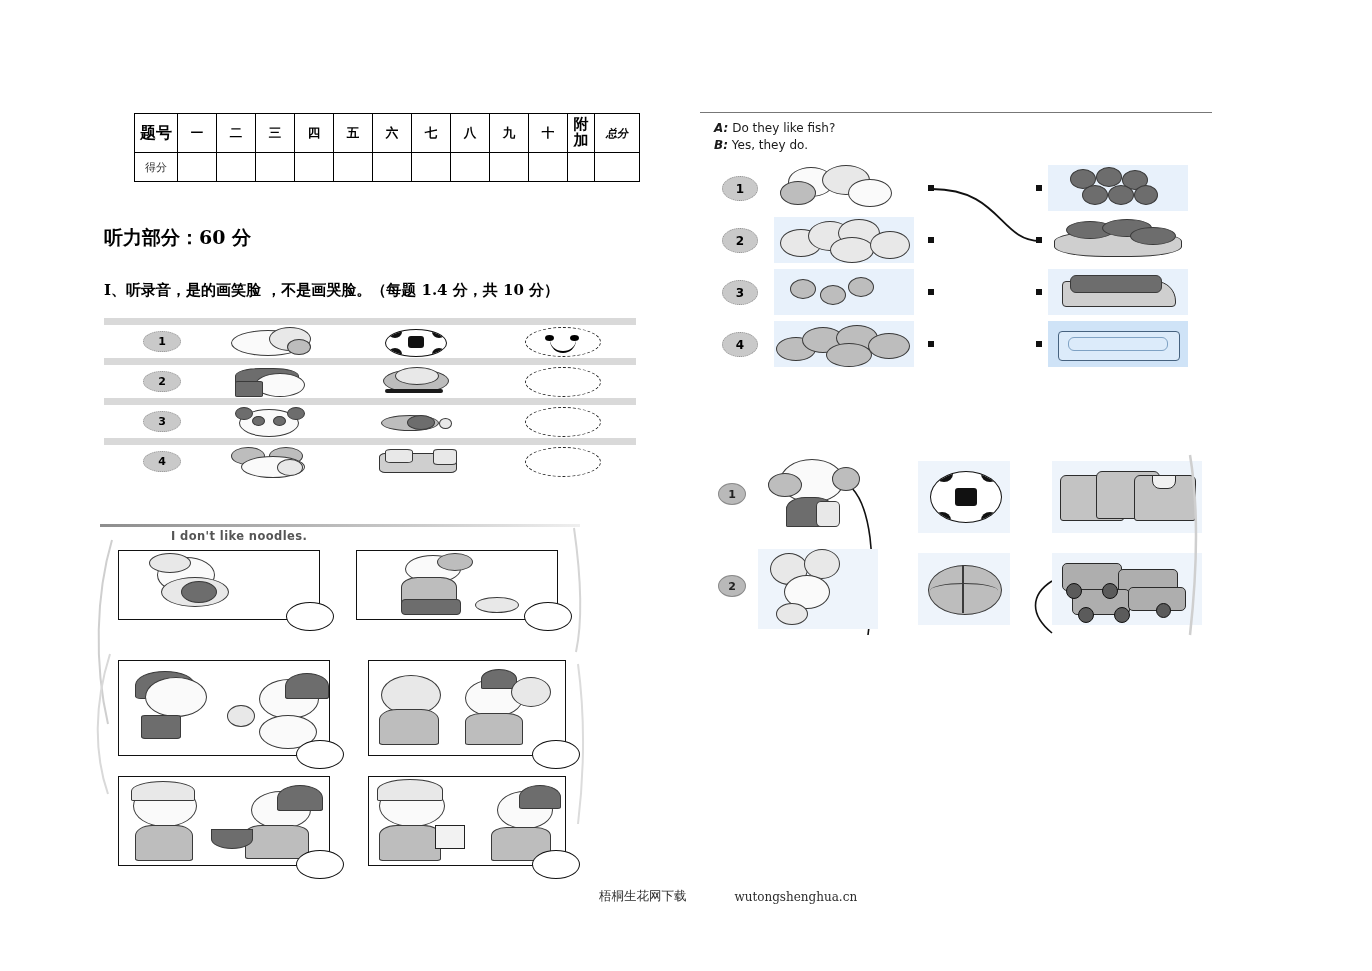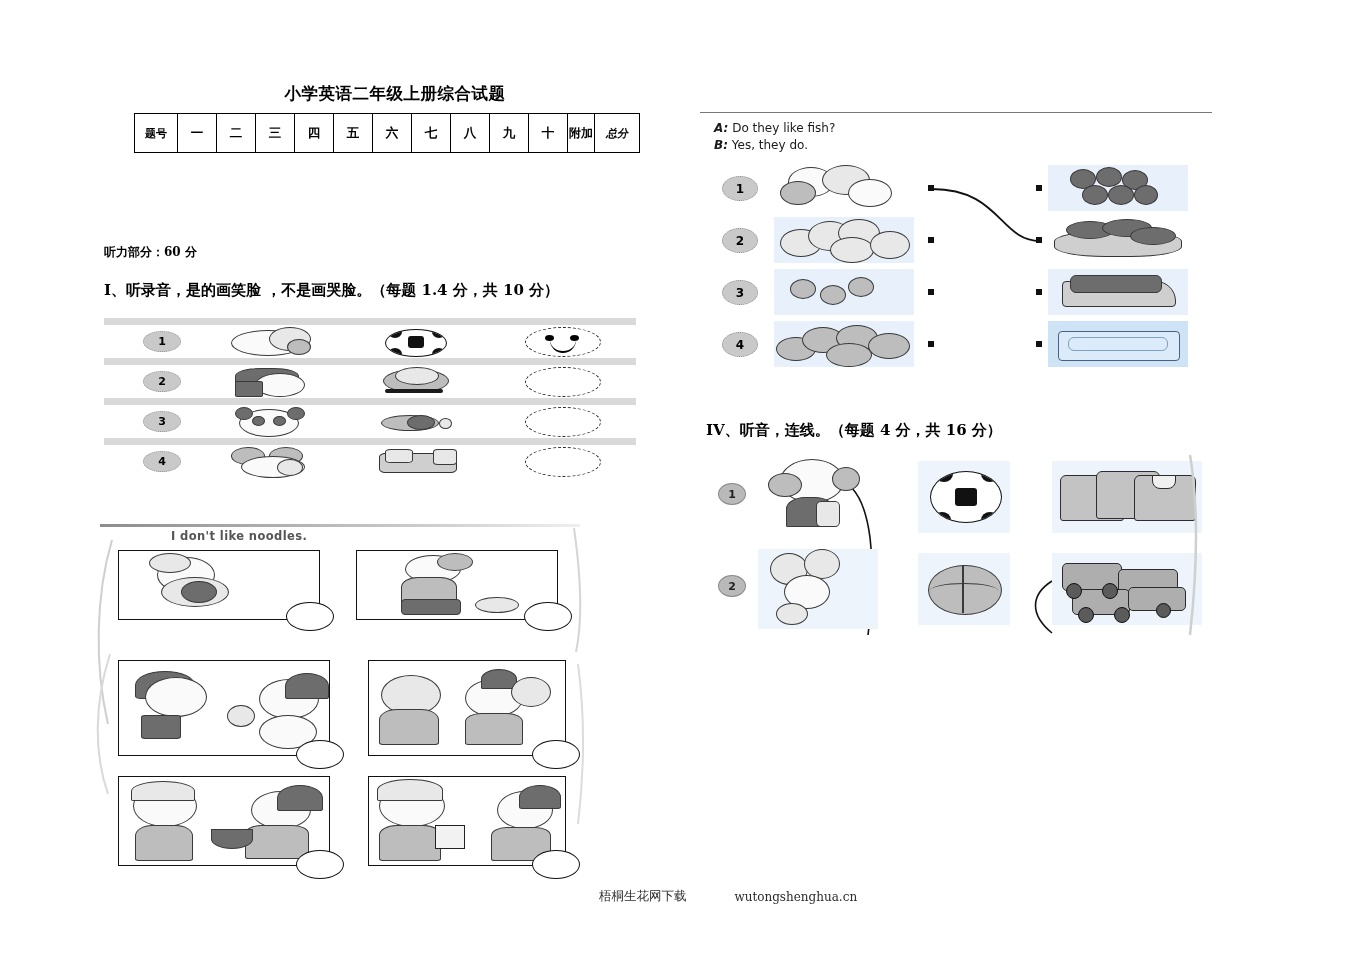--- a/index.html
+++ b/index.html
@@ -48,34 +48,34 @@
     border:1.2px solid #000;
     text-align:center;
     vertical-align:middle;
     font-family:"DejaVu Serif",serif;
     font-size:12.5px;
     font-weight:700;
     padding:0;
   }
   #score-table tr.head td{height:38px;}
   #score-table tr.body td{height:28px;}
-  #score-table td.lbl{width:42px;font-size:11px;}
+  #score-table td.lbl{width:42px;font-size:16px;}
   #score-table td.num{width:38px;}
-  #score-table td.extra{width:26px;font-size:12px;line-height:1.05;}
+  #score-table td.extra{width:26px;font-size:15px;line-height:1.05;}
   #score-table td.total{width:44px;font-size:11px;font-style:italic;}
   #score-table tr.body td.lbl{font-weight:400;font-size:11px;color:#333;}
 
   
   .sec-head{
     position:absolute;
     font-size:15px;font-weight:700;
     font-family:"DejaVu Serif",serif;
     white-space:nowrap;
   }
-  #listening-head{left:104px;top:244px;font-size:12px;}
+  #listening-head{left:104px;top:225px;font-size:19px;}
   #sec1-head{left:104px;top:281px;}
   #sec2-head{left:104px;top:491px;}
   #sec3-head{left:706px;top:82px;}
   #sec4-head{left:706px;top:421px;}
 
   
   #sec1-block{position:absolute;left:104px;top:318px;width:532px;height:165px;}
   .stripe{position:absolute;left:0;width:532px;height:7px;background:#d9d9d9;}
   .s1row{position:absolute;left:0;width:532px;height:33px;display:flex;align-items:center;}
   .badge{
@@ -189,39 +189,53 @@
   #footer span{display:inline-block;vertical-align:middle;}
   #footer-site{margin-left:44px;font-size:12px;}
   .curve{position:absolute;pointer-events:none;}
 </style>
 </head>
 <body>
 
 <div class="page">
 
 
-  <div id="paper-title">小学英语二年级上册综合试题</div>
 
   <table id="score-table">
     <tbody>
         <tr class="head">
       <td class="lbl">题号</td>
       <td class="num">一</td>
       <td class="num">二</td>
       <td class="num">三</td>
       <td class="num">四</td>
       <td class="num">五</td>
       <td class="num">六</td>
       <td class="num">七</td>
       <td class="num">八</td>
       <td class="num">九</td>
       <td class="num">十</td>
       <td class="extra">附加</td>
       <td class="total">总分</td>
     </tr>
+    <tr class="body">
+      <td class="lbl">得分</td>
+      <td class="num"></td>
+      <td class="num"></td>
+      <td class="num"></td>
+      <td class="num"></td>
+      <td class="num"></td>
+      <td class="num"></td>
+      <td class="num"></td>
+      <td class="num"></td>
+      <td class="num"></td>
+      <td class="num"></td>
+      <td class="extra"></td>
+      <td class="total"></td>
+    </tr>
   </tbody>
     </table>
 
   <div class="sec-head" id="listening-head">听力部分：60 分</div>
 
   <div class="sec-head" id="sec1-head">I、听录音，是的画笑脸 ，不是画哭脸。（每题 1.4 分，共 10 分）</div>
 
   <div id="sec1-block">
     <div class="stripe" style="top:0px;"></div>
     <div class="stripe" style="top:40px;"></div>
@@ -460,21 +474,20 @@
       </div>
       <span class="dot ld"></span>
       <span class="dot rd"></span>
       <div class="m-right tinted2">
         <span style="position:absolute;left:10px;top:10px;width:120px;height:28px;border:1.6px solid #46627f;background:#dcebfa;border-radius:4px;"></span>
         <span style="position:absolute;left:20px;top:16px;width:98px;height:12px;border:1px solid #7fa2c4;border-radius:6px;"></span>
       </div>
     </div>
   </div>
 
-  <div class="sec-head" id="sec4-head">IV、听音，连线。（每题 4 分，共 16 分）</div>
 
   <div id="sec4-block">
 
     <svg class="curve" style="left:0;top:0;width:520px;height:185px;" viewBox="0 0 520 185">
       <path d="M136 24 C176 32 176 120 168 180" fill="none" stroke="#111" stroke-width="1.6"></path>
       <path d="M352 178 C330 160 330 140 352 126" fill="none" stroke="#111" stroke-width="1.6"></path>
     </svg>
 
     <div class="q4row" style="top:0;">
       <div class="q4badge">1</div>

